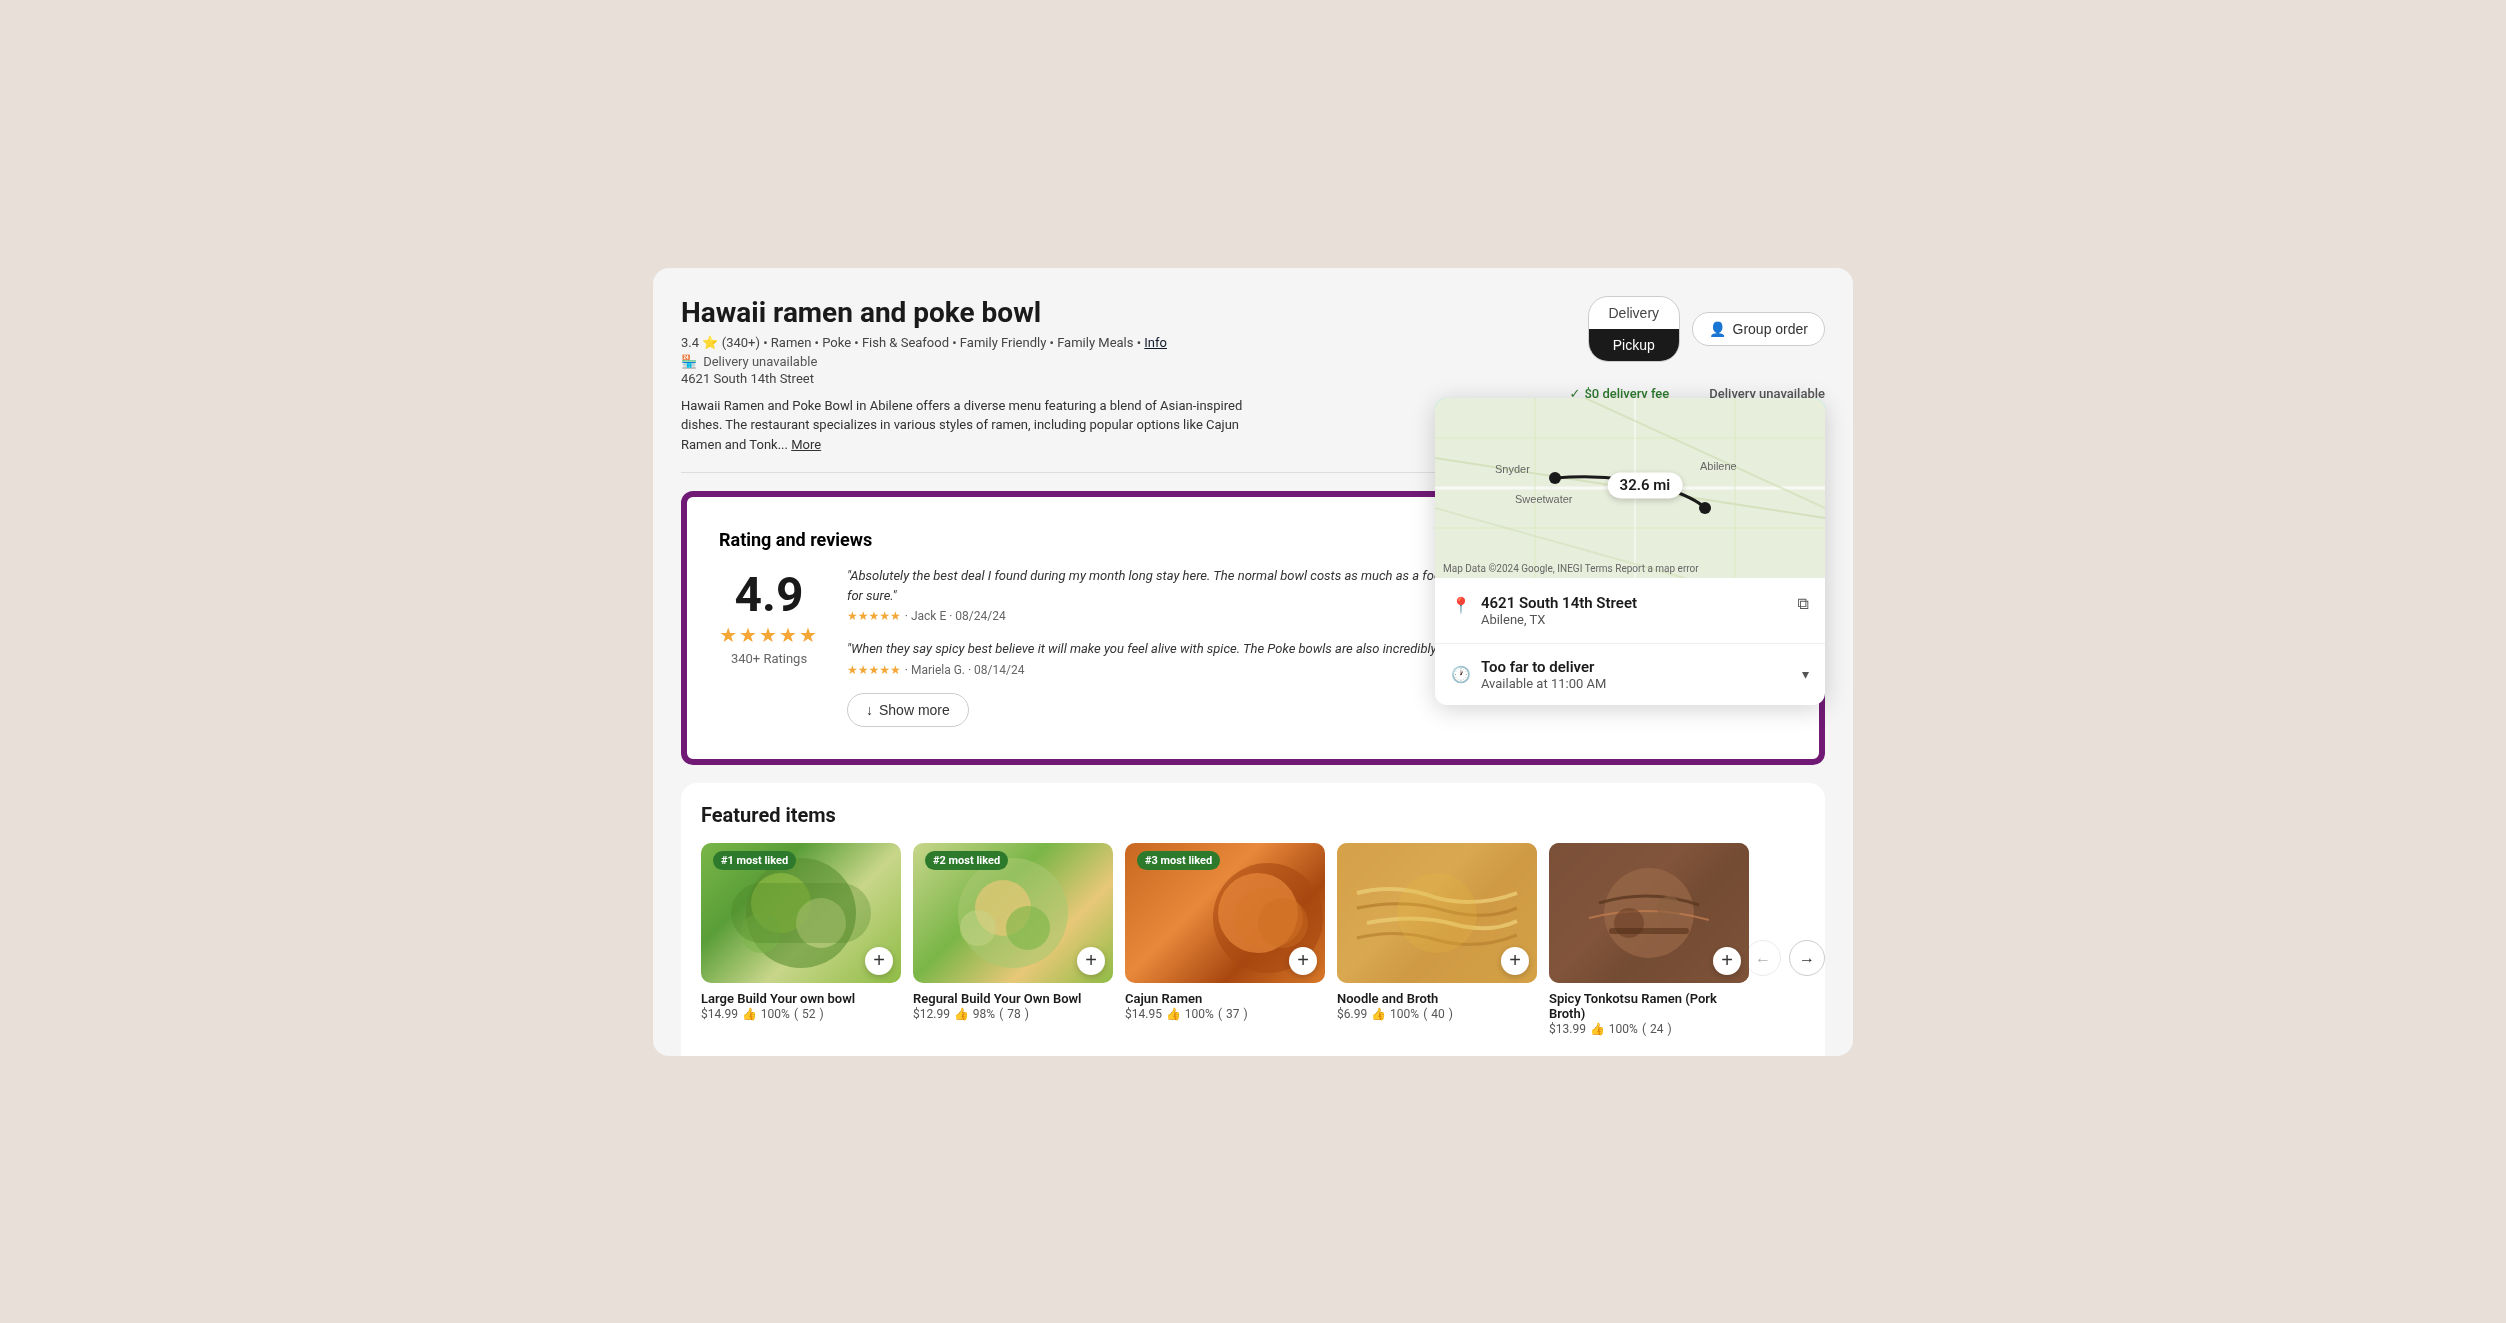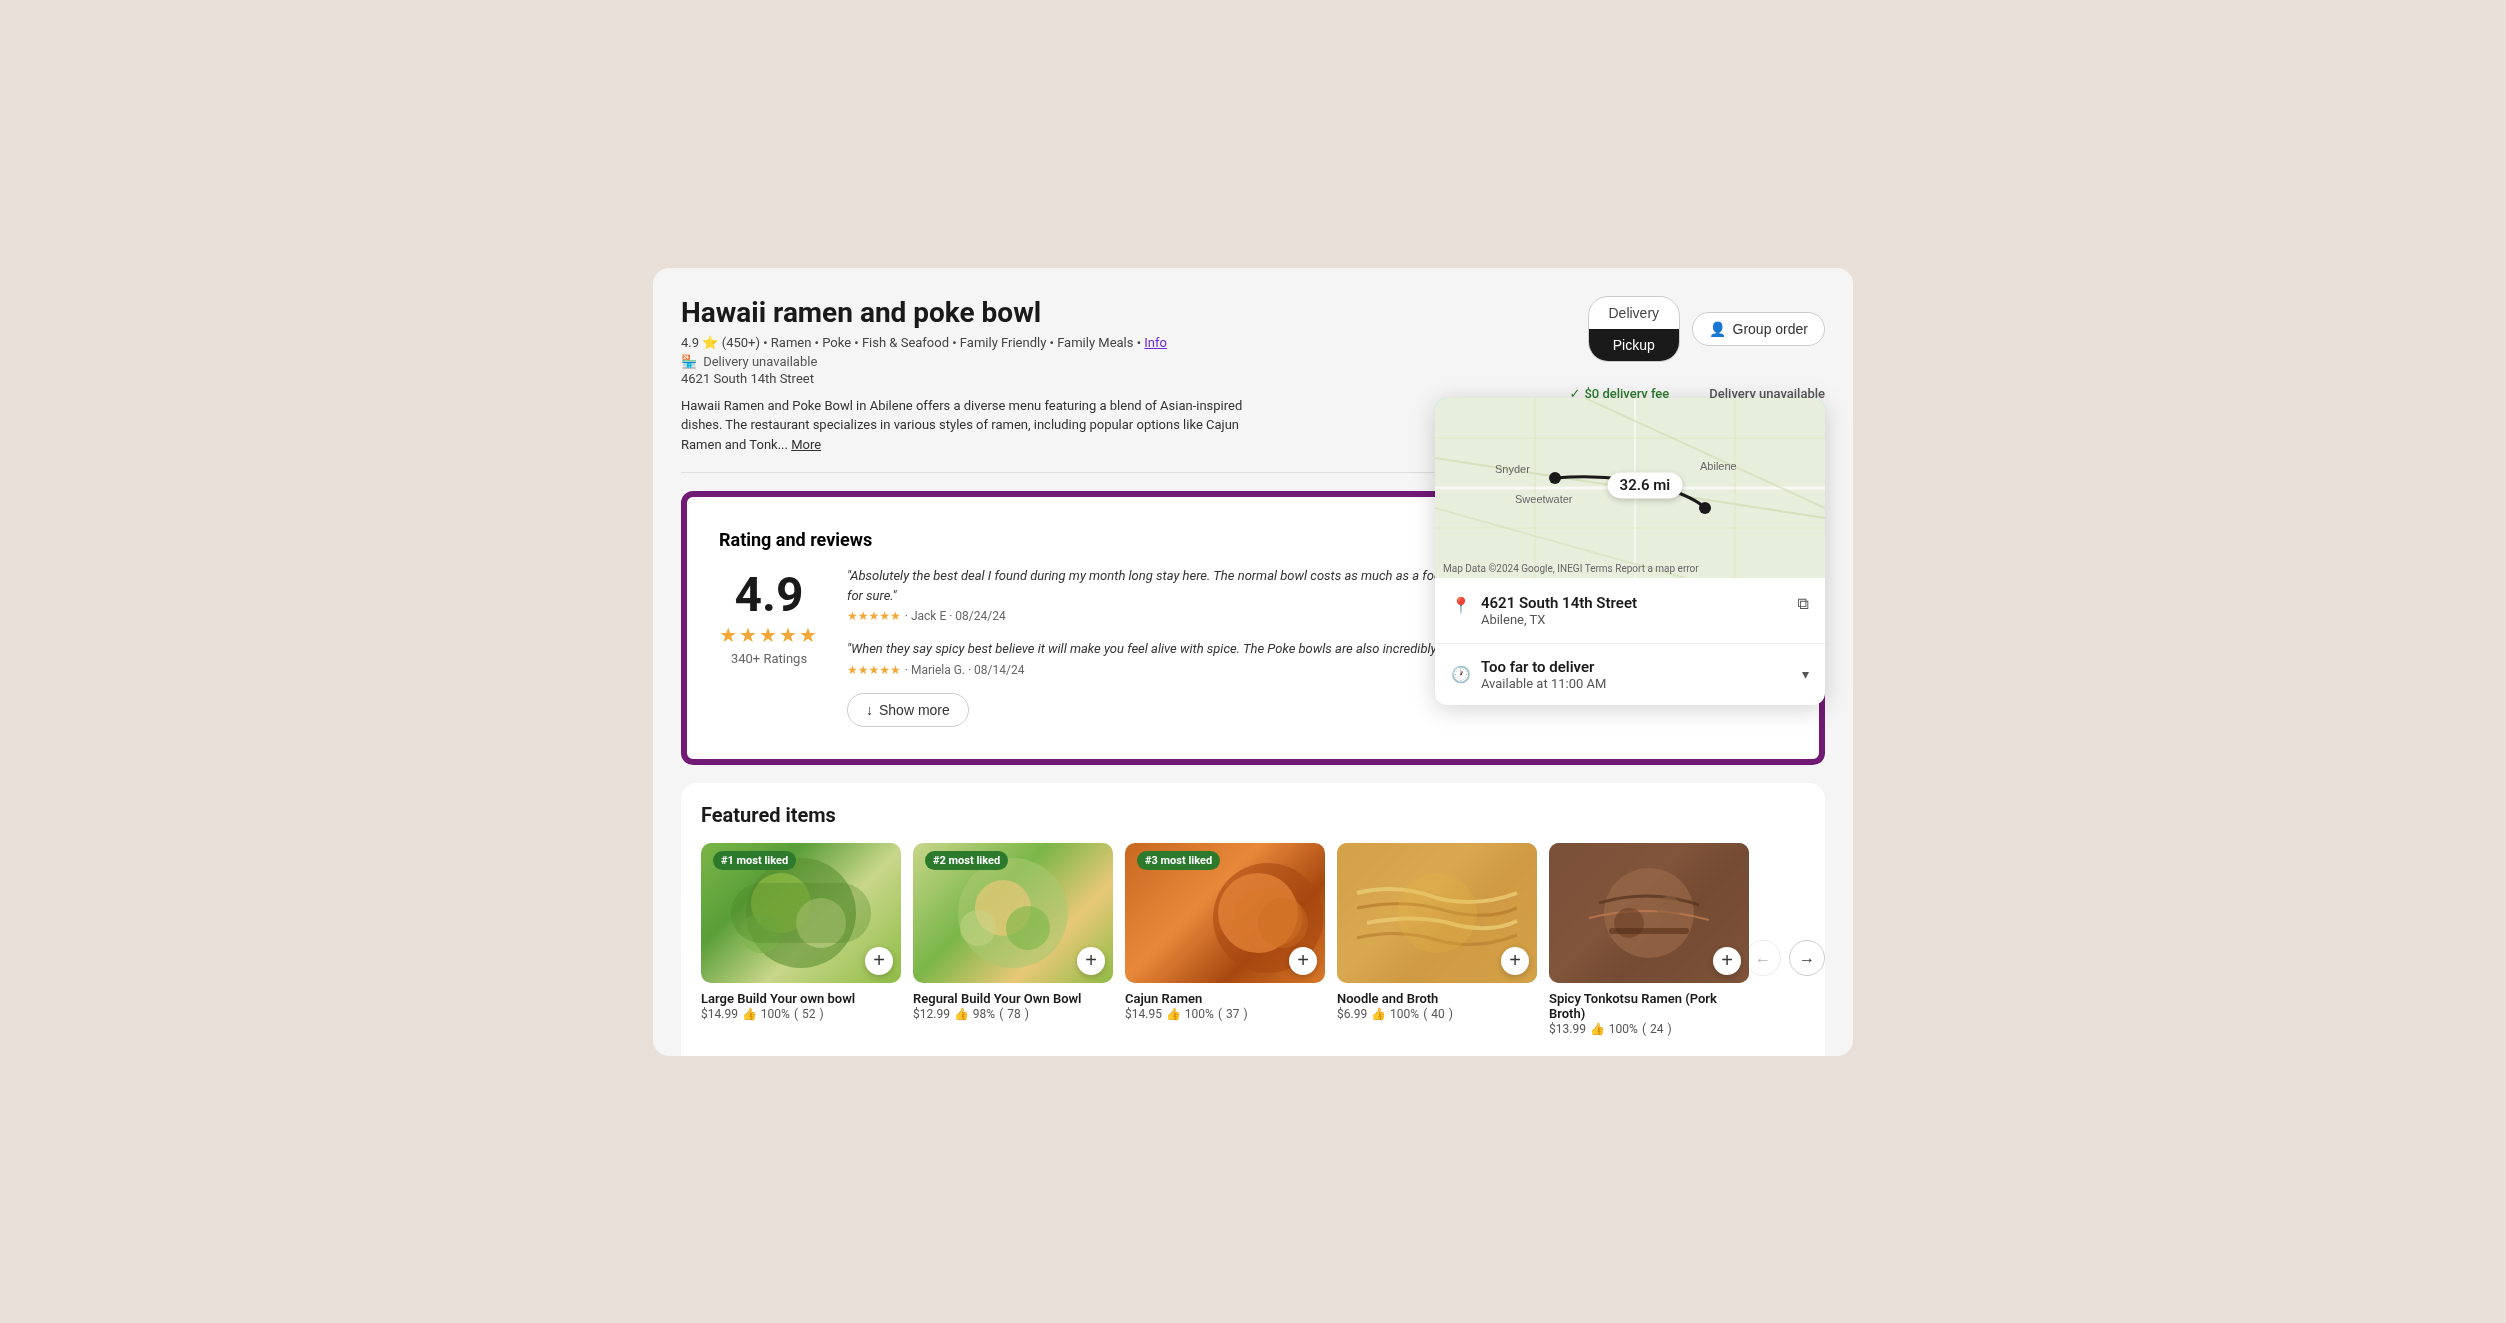--- a/index.html
+++ b/index.html
@@ -31,21 +31,21 @@
       font-size: 28px;
       font-weight: 700;
       color: #1a1a1a;
       margin-bottom: 6px;
     }
     .meta-line {
       font-size: 13px;
       color: #444;
       margin-bottom: 4px;
     }
-    .meta-line a { color: #6d28d9; text-decoration: underline; }
+    .meta-line a { color: #0f172a; text-decoration: underline; }
     .delivery-line {
       display: flex;
       align-items: center;
       gap: 6px;
       font-size: 13px;
       color: #555;
       margin-bottom: 2px;
     }
     .address-line { font-size: 13px; color: #444; margin-bottom: 10px; }
     .description {
@@ -307,21 +307,21 @@
   </style>
 </head>
 <body>
 
 <div class="card">
 
   <div class="header-section">
     <div class="left-header">
       <h1 class="restaurant-title">Hawaii ramen and poke bowl</h1>
       <div class="meta-line">
-        <span>4.9 ⭐ (450+) •</span>
+        <span>3.4 ⭐ (340+) •</span>
         <span>Ramen • Poke • Fish &amp; Seafood • Family Friendly • Family Meals</span>
         • <a href="#">Info</a>
       </div>
       <div class="delivery-line">
         <span>🏪</span>
         <span>Delivery unavailable</span>
       </div>
       <div class="address-line">4621 South 14th Street</div>
       <p class="description">
         <span>Hawaii Ramen and Poke Bowl in Abilene offers a diverse menu featuring a blend of Asian-inspired dishes. The restaurant specializes in various styles of ramen, including popular options like Cajun Ramen and Tonk...</span>

